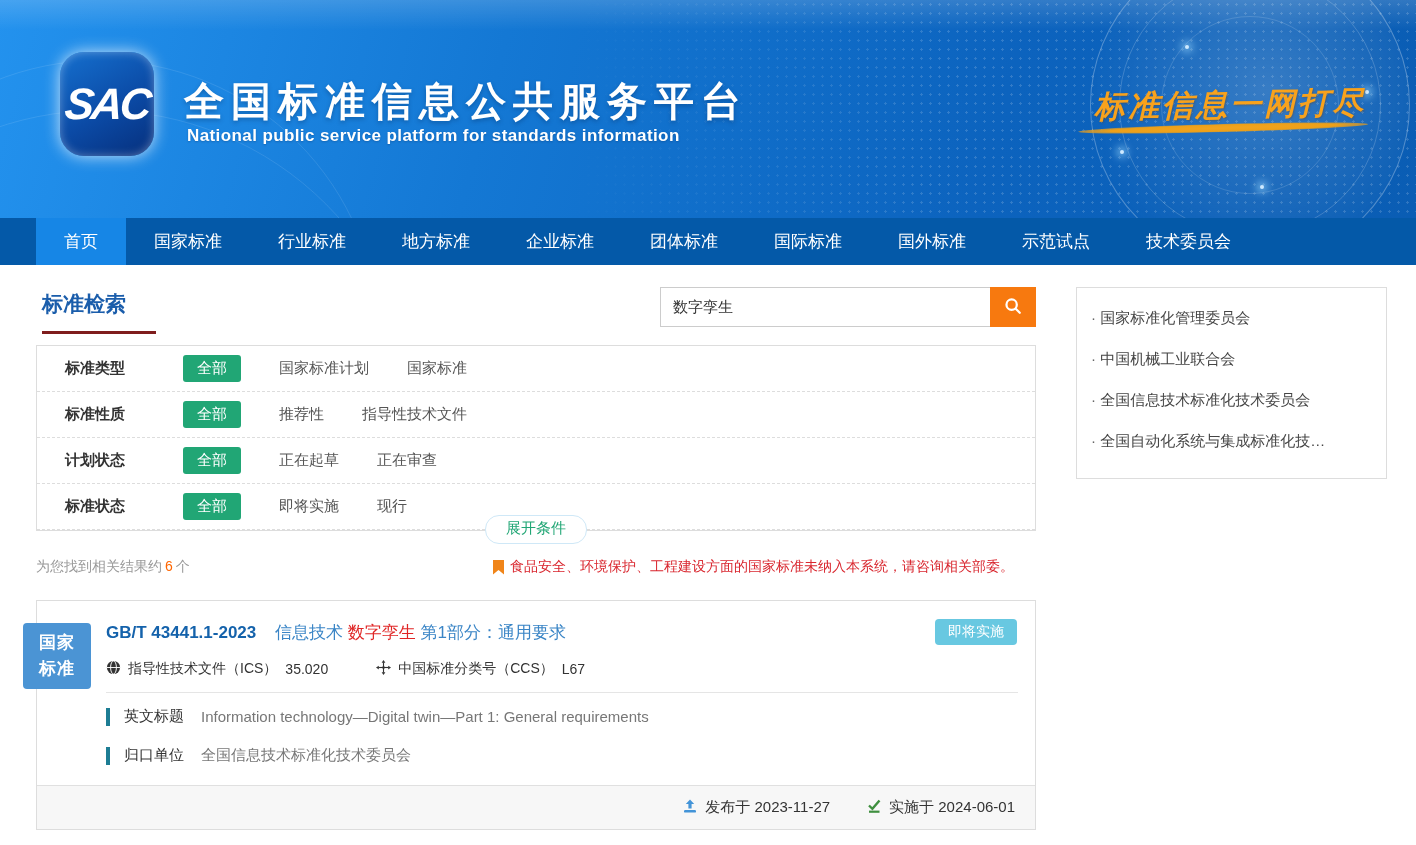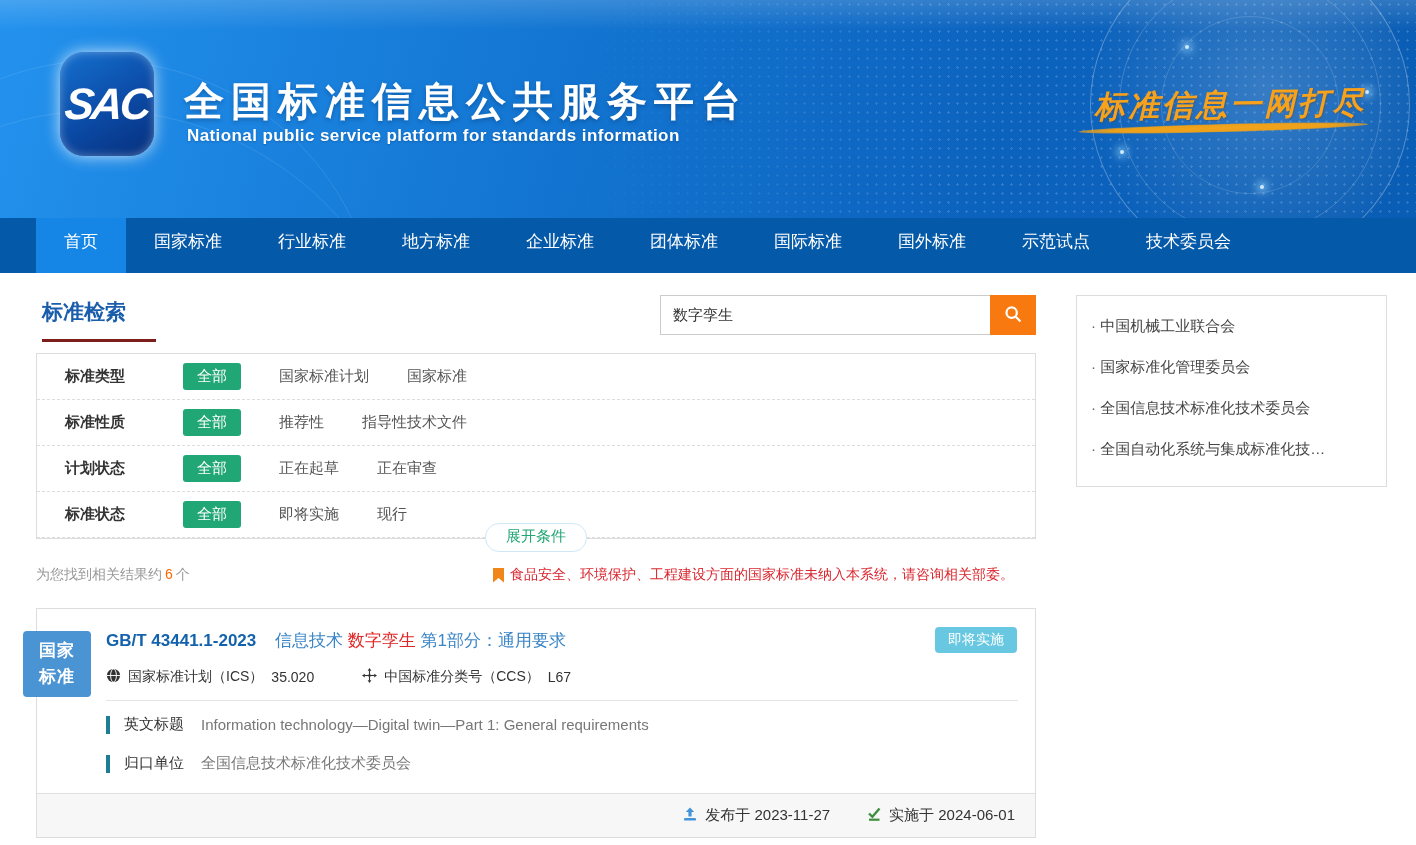--- a/index.html
+++ b/index.html
@@ -40,21 +40,21 @@
   .banner-subtitle { position:absolute; left:187px; top:126px; color:#fff; font-size:17px;
     font-weight:bold; letter-spacing:.4px; text-shadow:0 1px 2px rgba(0,40,90,.3); white-space:nowrap; }
   .banner-slogan { position:absolute; left:1094px; top:84px; color:#f8a21c; font-size:31px;
     font-weight:bold; font-style:italic; letter-spacing:3px; white-space:nowrap;
     text-shadow:1px 1px 2px rgba(120,60,0,.35); transform:rotate(-1deg); }
   .slogan-stroke { position:absolute; left:1078px; top:124px; width:290px; height:8px;
     background:radial-gradient(ellipse at center,#f2a41f 0%,#eda019 55%,rgba(237,160,25,0) 100%);
     border-radius:50%; transform:rotate(-1.5deg); }
 
   
-  .nav { width:1416px; height:55px; background:#0459a8; display:flex; padding-left:36px; }
+  .nav { width:1416px; height:47px; background:#0459a8; display:flex; padding-left:36px; }
   .nav-item { color:#fff; font-size:17px; line-height:47px; padding:0 28px; cursor:pointer;
     white-space:nowrap; }
   .nav-item.active { background:#1686e6; }
 
   
   .main { position:relative; width:1416px; height:580px; background:#fff; }
   .left-col { position:absolute; left:36px; top:0; width:1000px; }
 
   .section-title { position:absolute; left:6px; top:25px; color:#1a5dab; font-size:21px;
     font-weight:bold; padding-bottom:13px; border-bottom:3px solid #7f1d1d; min-width:114px; }
@@ -231,21 +231,21 @@
       <div class="status-badge">即将实施</div>
       <div class="meta-row">
         <div class="meta-item">
           <span>
             <svg width="15" height="15" viewBox="0 0 16 16">
               <circle cx="8" cy="8" r="7" fill="#333"></circle>
               <ellipse cx="8" cy="8" rx="3.1" ry="7" fill="none" stroke="#fff" stroke-width="1"></ellipse>
               <line x1="1" y1="8" x2="15" y2="8" stroke="#fff" stroke-width="1"></line>
             </svg>
           </span>
-          <span>国家标准计划（ICS）</span>
+          <span>指导性技术文件（ICS）</span>
           <span class="meta-value">35.020</span>
         </div>
         <div class="meta-item">
           <span>
             <svg width="15" height="15" viewBox="0 0 16 16">
               <line x1="8" y1="2.5" x2="8" y2="13.5" stroke="#333" stroke-width="1.2"></line>
               <line x1="2.5" y1="8" x2="13.5" y2="8" stroke="#333" stroke-width="1.2"></line>
               <path d="M8 0 L10 3 H6 Z" fill="#333"></path>
               <path d="M8 16 L6 13 h4 Z" fill="#333"></path>
               <path d="M0 8 L3 6 v4 Z" fill="#333"></path>
@@ -286,19 +286,19 @@
             </svg>
           </span>
           <span class="date-text">实施于 2024-06-01</span>
         </div>
       </div>
     </div>
   </div>
 
   <div class="sidebar">
     <div class="sidebar-list">
+      <div class="sidebar-item">国家标准化管理委员会</div>
       <div class="sidebar-item">中国机械工业联合会</div>
-      <div class="sidebar-item">国家标准化管理委员会</div>
       <div class="sidebar-item">全国信息技术标准化技术委员会</div>
       <div class="sidebar-item">全国自动化系统与集成标准化技…</div>
     </div>
   </div>
 </div>
 
 </body></html>

